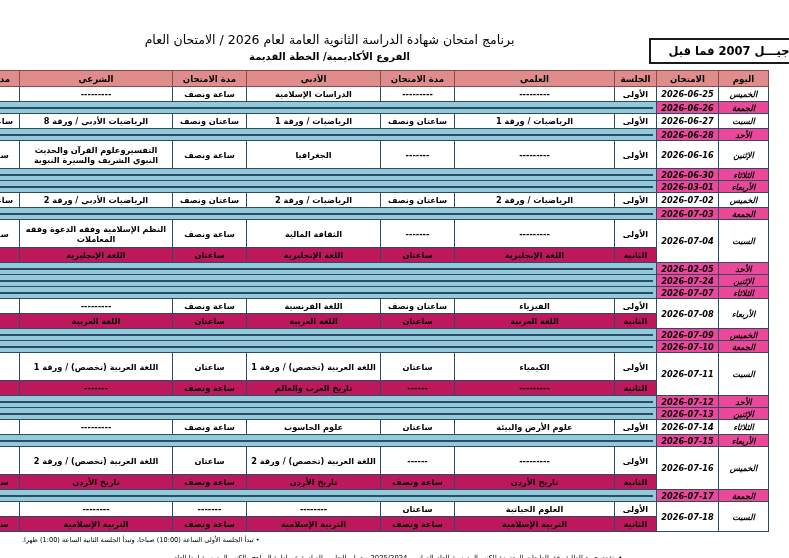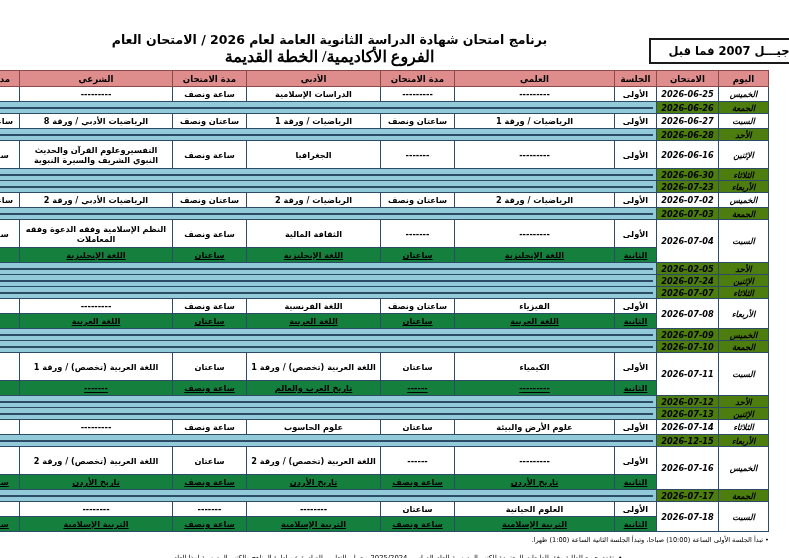--- a/index.html
+++ b/index.html
@@ -54,30 +54,29 @@
 
   .title-block {
     position: absolute;
     left: 0;
     right: 130px;
     top: 31px;
     text-align: center;
   }
   .title-line1 {
     font-size: 12.5px;
+    font-weight: normal;
+    line-height: 17px;
+    white-space: nowrap;
+  }
+  .title-line2 {
+    font-size: 10px;
     font-weight: bold;
     line-height: 17px;
     white-space: nowrap;
-  }
-  .title-line2 {
-    font-size: 16px;
-    font-weight: bold;
-    line-height: 17px;
-    white-space: nowrap;
-    font-family: Liberation Serif, serif;
   }
 
   
   table.sched {
     border-collapse: collapse;
     width: 749px;
     margin: 0 20px;
     table-layout: fixed;
     direction: rtl;
   }
@@ -125,43 +124,42 @@
     position: absolute;
     left: 3px;
     right: 3px;
     top: 50%;
     height: 2px;
     background: #2b4b66;
     transform: translateY(-50%);
   }
   td.sess2,
   tr.sess2 td {
-    background: #15803d;
-    text-decoration: underline;
+    background: #be185d;
   }
   td.daycell, td.datecell {
     background: #ffffff;
     font-style: italic;
   }
   tr.holiday td.daycell, tr.holiday td.datecell {
-    background: #4d7c0f;
+    background: #ec4899;
   }
 
   td.two-line { line-height: 9.5px; }
 
   
   .notes {
     margin: 3px 20px 0 20px;
     text-align: left;
     direction: rtl;
   }
   .note {
     font-size: 6.6px;
     line-height: 11px;
-    text-align: right;
+    text-align: left;
     white-space: nowrap;
     padding-left: 2px;
   }
   .note.second { font-size: 6.8px; margin-top: 7px; text-align: center; }
 </style>
 </head>
 <body>
 
 <div class="page">
 
@@ -247,21 +245,21 @@
           <td class="two-line">التفسيروعلوم القرآن والحديث النبوي الشريف والسيرة النبوية</td>
           <td class="two-line">ساعة ونصف</td>
         </tr>
         <tr class="holiday">
           <td class="daycell">الثلاثاء</td>
           <td class="datecell">2026-06-30</td>
           <td class="rule" colspan="7"></td>
         </tr>
         <tr class="holiday">
           <td class="daycell">الأربعاء</td>
-          <td class="datecell">2026-07-23</td>
+          <td class="datecell">2026-03-01</td>
           <td class="rule" colspan="7"></td>
         </tr>
         <tr style="height: 15px;">
           <td class="daycell">الخميس</td>
           <td class="datecell">2026-07-02</td>
           <td>الأولى</td>
           <td>الرياضيات / ورقة 2</td>
           <td>ساعتان ونصف</td>
           <td>الرياضيات / ورقة 2</td>
           <td>ساعتان ونصف</td>
@@ -374,21 +372,21 @@
           <td>الأولى</td>
           <td>علوم الأرض والبيئة</td>
           <td>ساعتان</td>
           <td>علوم الحاسوب</td>
           <td>ساعة ونصف</td>
           <td>---------</td>
           <td>--------</td>
         </tr>
         <tr class="holiday">
           <td class="daycell">الأربعاء</td>
-          <td class="datecell">2026-12-15</td>
+          <td class="datecell">2026-07-15</td>
           <td class="rule" colspan="7"></td>
         </tr>
         <tr style="height: 28px;">
           <td class="daycell two-line" rowspan="2">الخميس</td>
           <td class="datecell two-line" rowspan="2">2026-07-16</td>
           <td class="two-line">الأولى</td>
           <td class="two-line">---------</td>
           <td class="two-line">------</td>
           <td class="two-line">اللغة العربية (تخصص) / ورقة 2</td>
           <td class="two-line">ساعتان</td>

